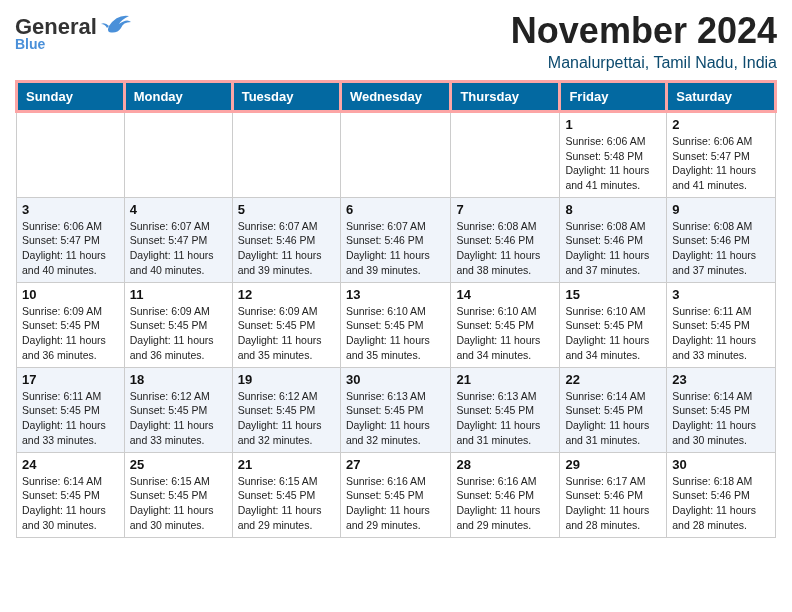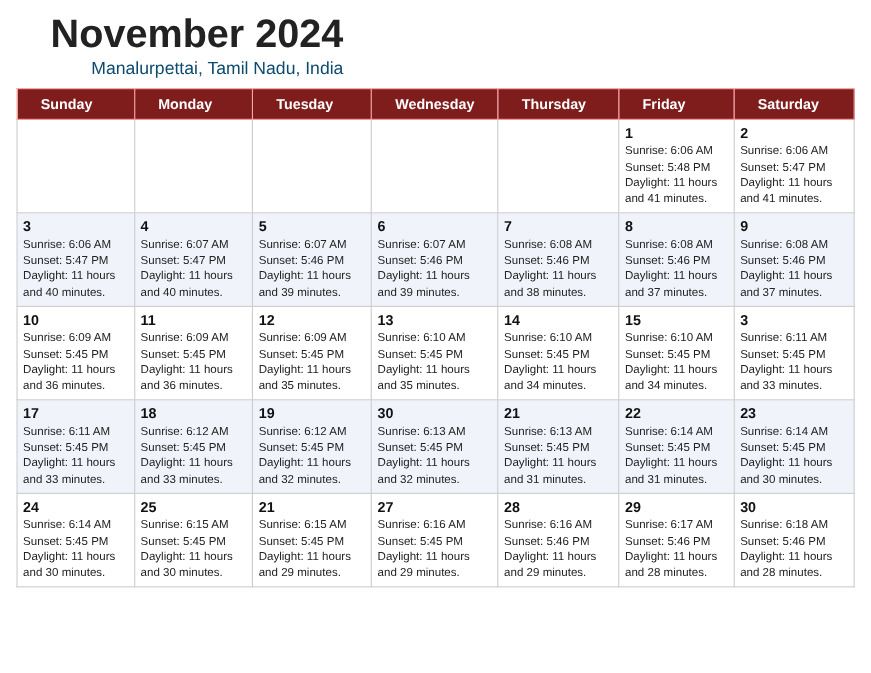--- a/index.html
+++ b/index.html
@@ -34,26 +34,26 @@
     .subtitle {
       font-size: 16px;
       color: #0c4a6e;
       margin-top: 2px;
     }
     .calendar-table {
       width: 100%;
       border-collapse: collapse;
     }
     .calendar-table th {
-      background-color: #7f1d1d;
+      background-color: #0369a1;
       color: #fff;
       text-align: left;
-      padding: 6px 21px;
+      padding: 6px 8px;
       font-size: 13px;
-      border: 1px solid #fca5a5;
+      border: 3px solid #fca5a5;
     }
     .calendar-table td {
       border: 1px solid #ccc;
       vertical-align: top;
       padding: 4px 5px;
       width: 113px;
       min-height: 80px;
       height: 85px;
       background: #fff;
     }
@@ -76,20 +76,32 @@
     }
     .logo-container {
       display: flex;
       align-items: center;
     }
   </style>
 </head>
 <body>
 
 <div class="header-area">
+  <div class="logo-container">
+    <div class="logo">
+      <div style="display:flex; align-items:center;">
+        <span style="font-size:22px; font-weight:bold; color:#333; font-family: Arial, sans-serif;">General</span>
+        <svg width="32" height="26" viewBox="0 0 32 26" style="margin-left:2px; margin-top:-4px;">
+          <path d="M10,14 Q18,2 30,4 Q22,8 20,12 Q28,6 32,10 Q24,10 22,16 Q18,22 10,20 Q8,18 10,14Z" fill="#4a90d9"></path>
+          <path d="M10,14 Q6,10 2,12 Q6,12 8,16Z" fill="#4a90d9"></path>
+        </svg>
+      </div>
+      <div style="color:#4a90d9; font-size:14px; font-weight:bold; margin-top:-4px; margin-left:0;">Blue</div>
+    </div>
+  </div>
   <div class="title-area">
     <div class="month-title">November 2024</div>
     <div class="subtitle">Manalurpettai, Tamil Nadu, India</div>
   </div>
 </div>
 
 <table class="calendar-table">
   <thead>
     <tr>
     <th>Sunday</th>

